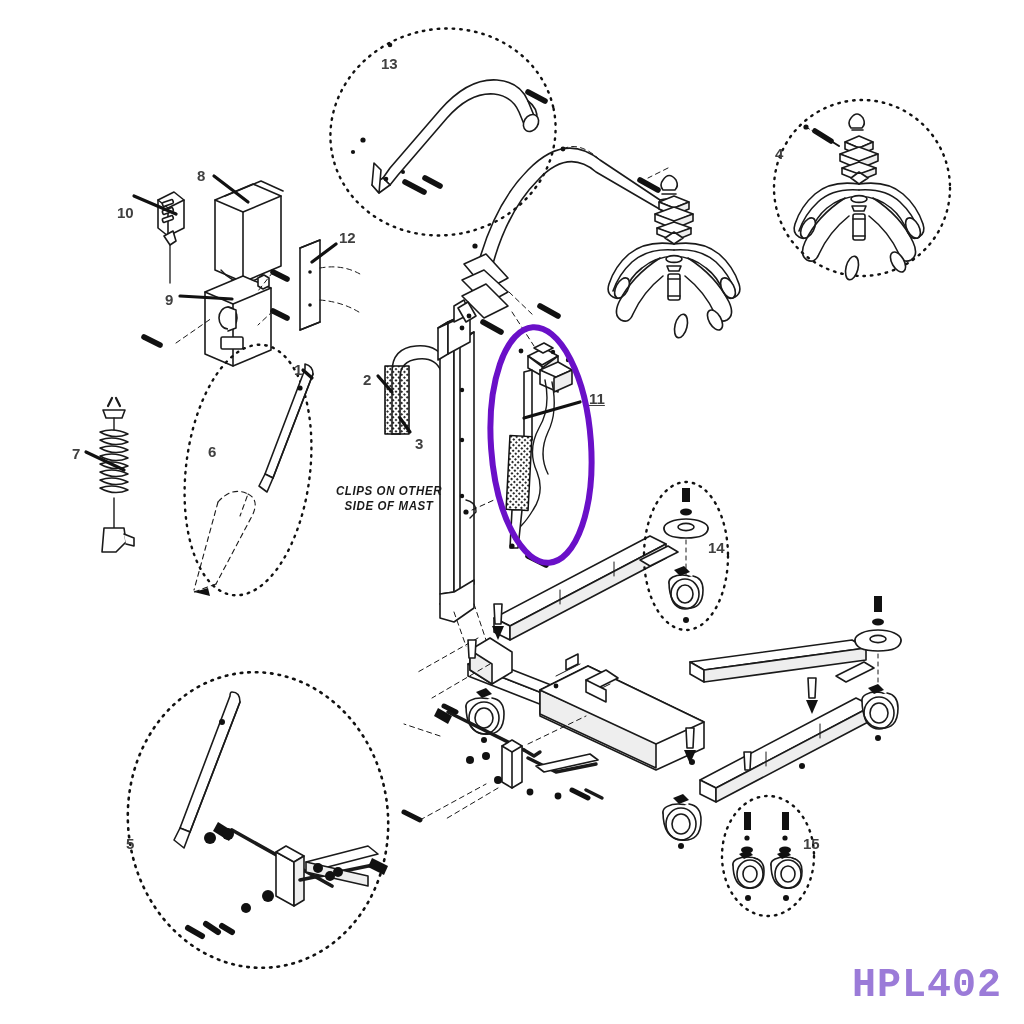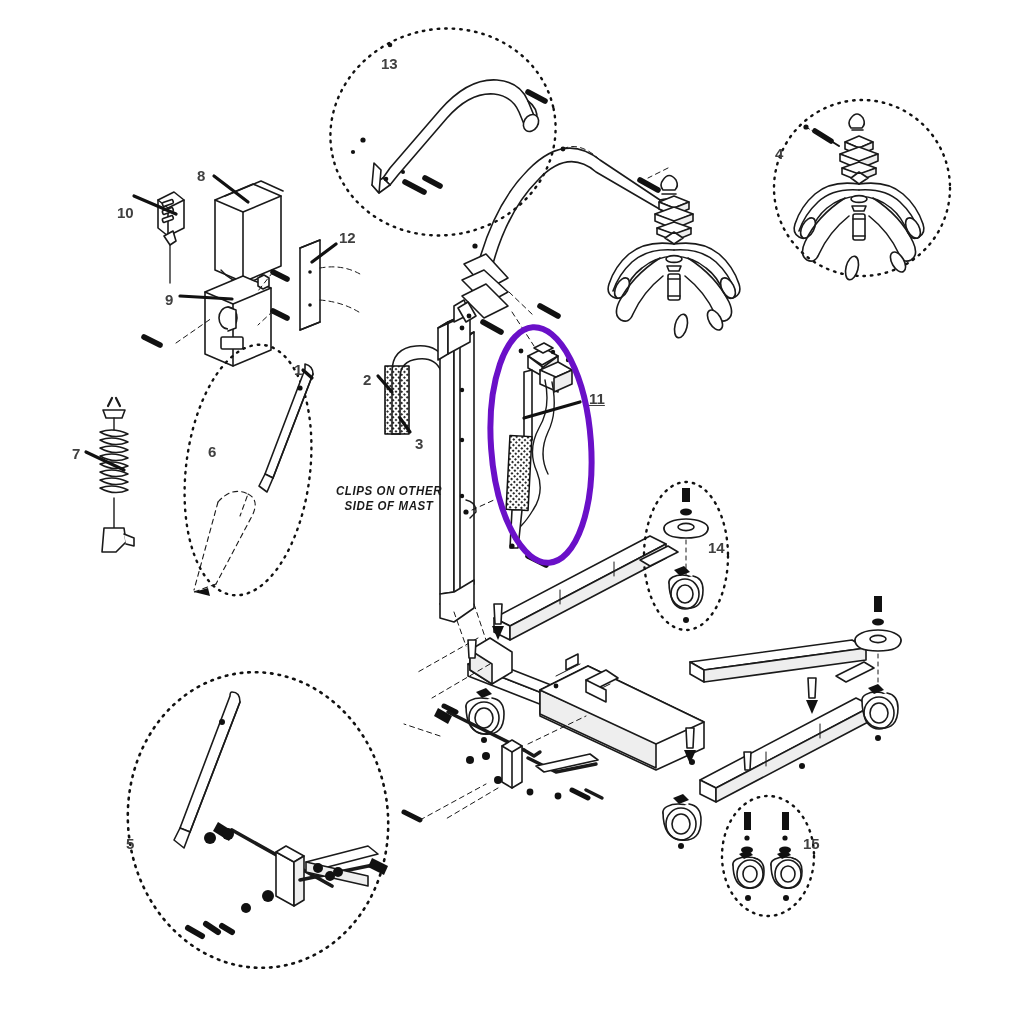--- a/index.html
+++ b/index.html
@@ -549,14 +549,15 @@
   <div class="callout-label" style="left:117px; top:205px;">10</div>
   <div class="callout-label" style="left:589px; top:391px;text-decoration:underline;">11</div>
   <div class="callout-label" style="left:339px; top:230px;">12</div>
   <div class="callout-label" style="left:381px; top:56px;">13</div>
   <div class="callout-label" style="left:708px; top:540px;text-align:right;">14</div>
   <div class="callout-label" style="left:803px; top:836px;text-align:center;">15</div>
 
   <div class="note-text" style="left:334px; top:484px; width:110px;">CLIPS ON OTHER
 SIDE OF MAST</div>
 
+  <div id="watermark">HPL402</div>
 
 </div>
 
 </body></html>

